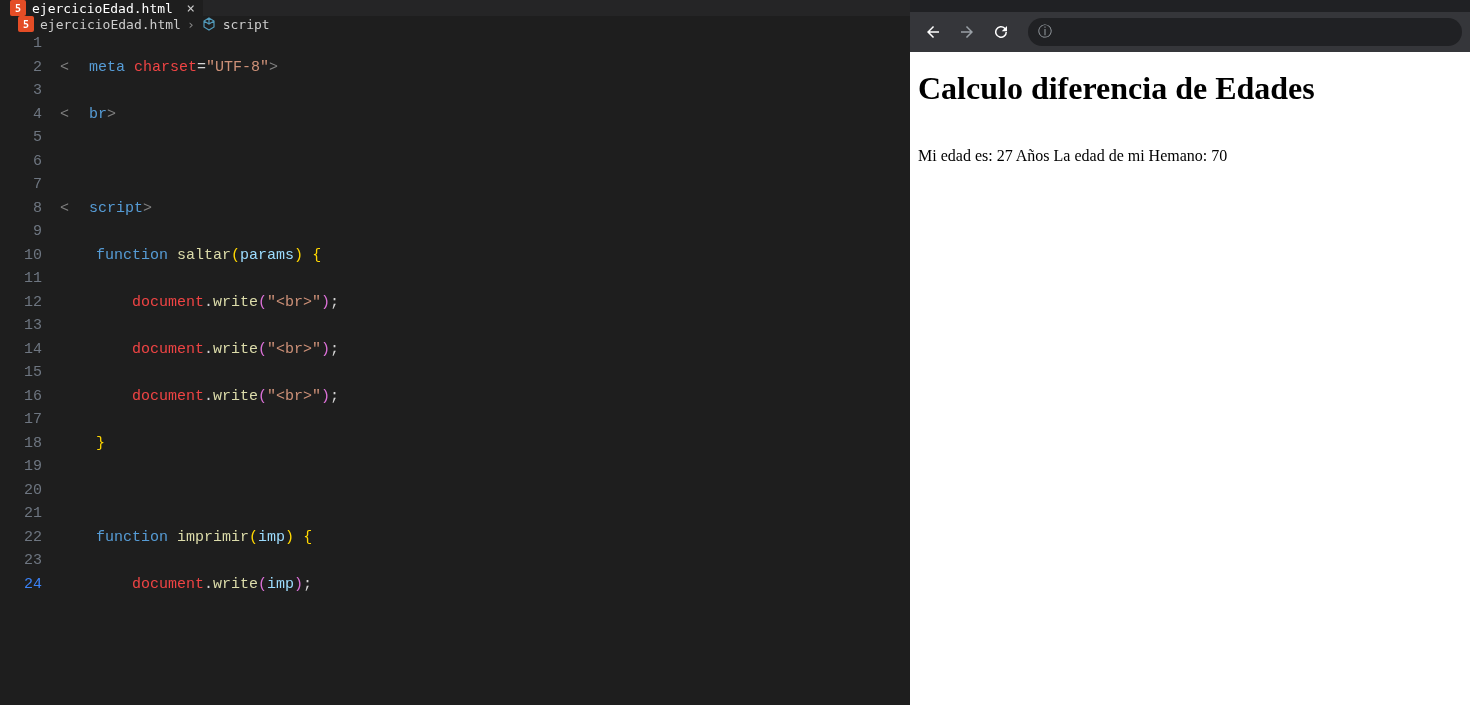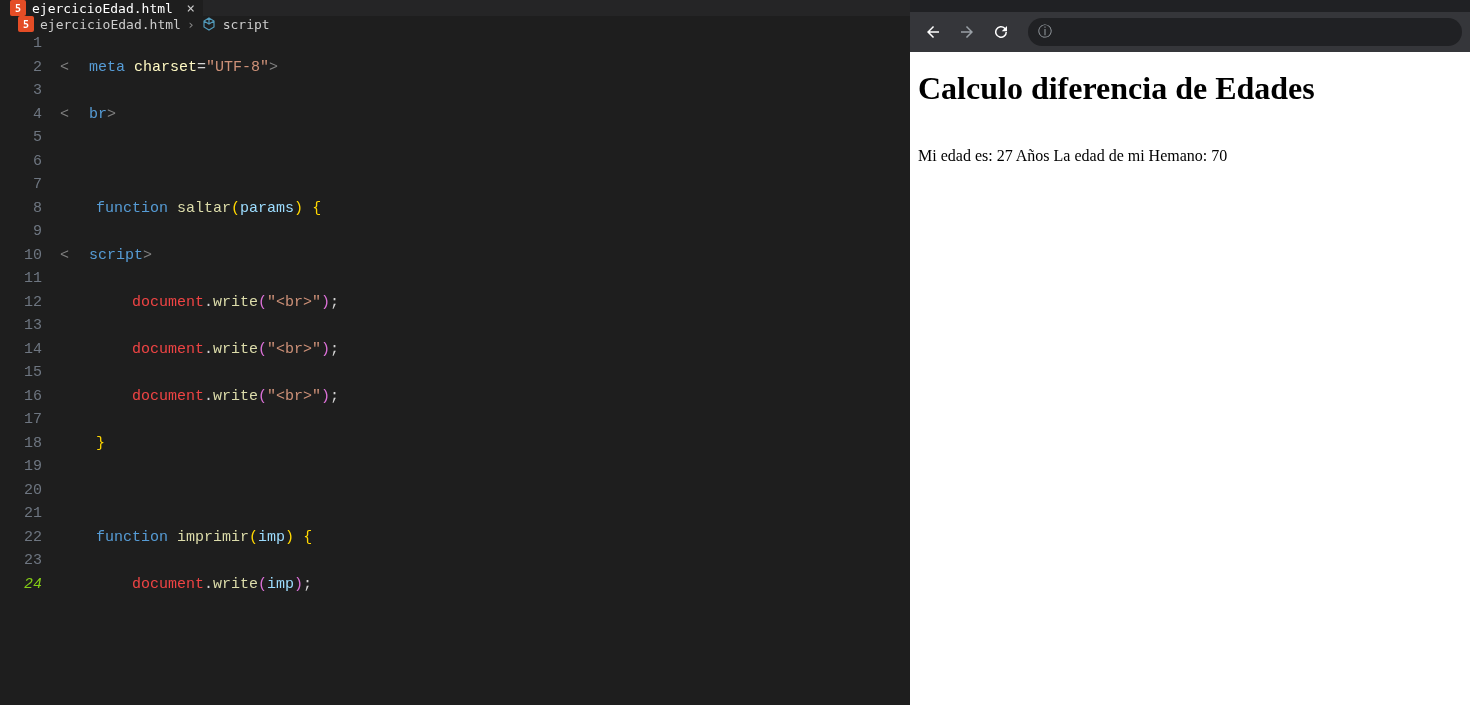--- a/index.html
+++ b/index.html
@@ -83,34 +83,33 @@
       line-height: 23.5px;
     }
     .gutter {
       width: 60px;
       text-align: right;
       padding-right: 18px;
       color: #6e7681;
       user-select: none;
     }
     .gutter div.current {
-      color: #84cc16;
-      font-style: italic;
+      color: #3b82f6;
     }
     .code {
       flex: 1;
       color: #d4d4d4;
       white-space: pre;
     }
     .code .line {
       height: 23.5px;
     }
     .t-tag { color: #808080; }
     .t-elem { color: #569cd6; margin-left: 20px; }
-    .t-attr { color: #fef9c3; }
+    .t-attr { color: #ef4444; }
     .t-str { color: #ce9178; }
     .t-kw { color: #569cd6; }
     .t-fn { color: #dcdcaa; }
     .t-param { color: #9cdcfe; }
     .t-var { color: #9cdcfe; }
     .t-obj { color: #ef4444; }
     .t-punc { color: #d4d4d4; }
     .t-brace1 { color: #ffd700; }
     .t-brace2 { color: #da70d6; }
     .t-text { color: #d4d4d4; }
@@ -229,22 +228,22 @@
       <div>20</div>
       <div>21</div>
       <div>22</div>
       <div>23</div>
       <div class="current">24</div>
     </div>
     <div class="code">
 <div class="line"><span class="t-tag">&lt;</span><span class="t-elem">meta</span> <span class="t-attr">charset</span><span class="t-punc">=</span><span class="t-str">"UTF-8"</span><span class="t-tag">&gt;</span></div>
 <div class="line"><span class="t-tag">&lt;</span><span class="t-elem">br</span><span class="t-tag">&gt;</span></div>
 <div class="line"></div>
+<div class="line"><span class="t-tag">&lt;</span><span class="t-elem">script</span><span class="t-tag">&gt;</span></div>
 <div class="line">    <span class="t-kw">function</span> <span class="t-fn">saltar</span><span class="t-brace1">(</span><span class="t-param">params</span><span class="t-brace1">)</span> <span class="t-brace1">{</span></div>
-<div class="line"><span class="t-tag">&lt;</span><span class="t-elem">script</span><span class="t-tag">&gt;</span></div>
 <div class="line">        <span class="t-obj">document</span><span class="t-punc">.</span><span class="t-fn">write</span><span class="t-brace2">(</span><span class="t-str">"&lt;br&gt;"</span><span class="t-brace2">)</span><span class="t-punc">;</span></div>
 <div class="line">        <span class="t-obj">document</span><span class="t-punc">.</span><span class="t-fn">write</span><span class="t-brace2">(</span><span class="t-str">"&lt;br&gt;"</span><span class="t-brace2">)</span><span class="t-punc">;</span></div>
 <div class="line">        <span class="t-obj">document</span><span class="t-punc">.</span><span class="t-fn">write</span><span class="t-brace2">(</span><span class="t-str">"&lt;br&gt;"</span><span class="t-brace2">)</span><span class="t-punc">;</span></div>
 <div class="line">    <span class="t-brace1">}</span></div>
 <div class="line"></div>
 <div class="line">    <span class="t-kw">function</span> <span class="t-fn">imprimir</span><span class="t-brace1">(</span><span class="t-param">imp</span><span class="t-brace1">)</span> <span class="t-brace1">{</span></div>
 <div class="line">        <span class="t-obj">document</span><span class="t-punc">.</span><span class="t-fn">write</span><span class="t-brace2">(</span><span class="t-var">imp</span><span class="t-brace2">)</span><span class="t-punc">;</span></div>
 
 
 

